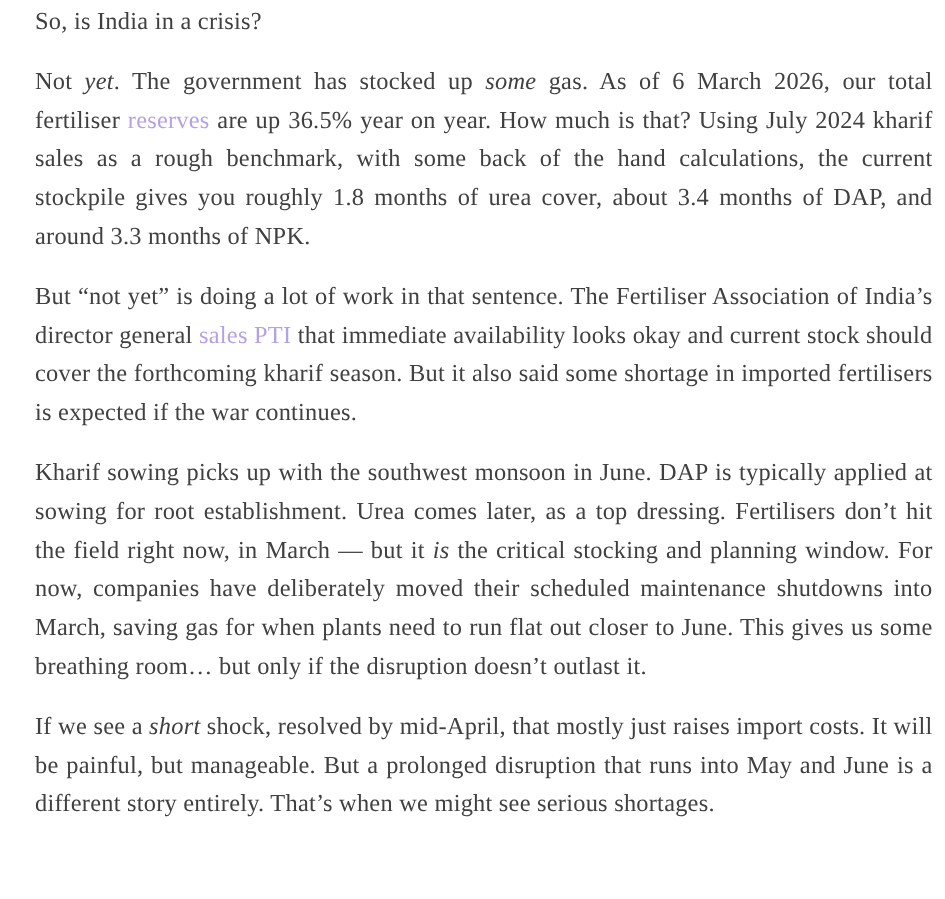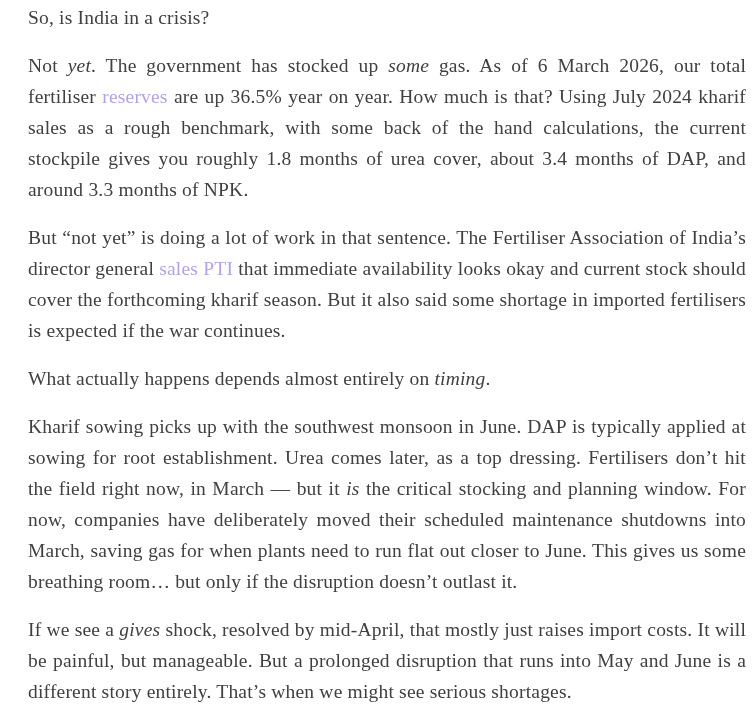--- a/index.html
+++ b/index.html
@@ -43,18 +43,17 @@
 </head>
 <body>
 
 <div class="article">
   <p class="para"><span>So, is India in a crisis?</span></p>
 
   <p class="para"><span>Not </span><em>yet</em><span>. The government has stocked up </span><em>some</em><span> gas. As of 6 March 2026, our total fertiliser </span><a href="#" class="inline-link">reserves</a><span> are up 36.5% year on year. How much is that? Using July 2024 kharif sales as a rough benchmark, with some back of the hand calculations, the current stockpile gives you roughly 1.8 months of urea cover, about 3.4 months of DAP, and around 3.3 months of NPK.</span></p>
 
   <p class="para"><span>But “not yet” is doing a lot of work in that sentence. The Fertiliser Association of India’s director general </span><a href="#" class="inline-link">sales PTI</a><span> that immediate availability looks okay and current stock should cover the forthcoming kharif season. But it also said some shortage in imported fertilisers is expected if the war continues.</span></p>
 
-  <p class="para"><span>What actually happens depends almost entirely on </span><em>timing</em><span>.</span></p>
 
   <p class="para"><span>Kharif sowing picks up with the southwest monsoon in June. DAP is typically applied at sowing for root establishment. Urea comes later, as a top dressing. Fertilisers don’t hit the field right now, in March — but it </span><em>is</em><span> the critical stocking and planning window. For now, companies have deliberately moved their scheduled maintenance shutdowns into March, saving gas for when plants need to run flat out closer to June. This gives us some breathing room… but only if the disruption doesn’t outlast it.</span></p>
 
-  <p class="para"><span>If we see a </span><em>gives</em><span> shock, resolved by mid-April, that mostly just raises import costs. It will be painful, but manageable. But a prolonged disruption that runs into May and June is a different story entirely. That’s when we might see serious shortages.</span></p>
+  <p class="para"><span>If we see a </span><em>short</em><span> shock, resolved by mid-April, that mostly just raises import costs. It will be painful, but manageable. But a prolonged disruption that runs into May and June is a different story entirely. That’s when we might see serious shortages.</span></p>
 </div>
 
 </body></html>

